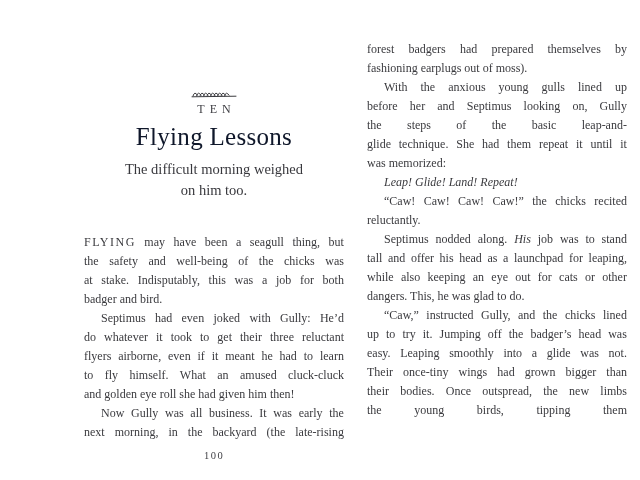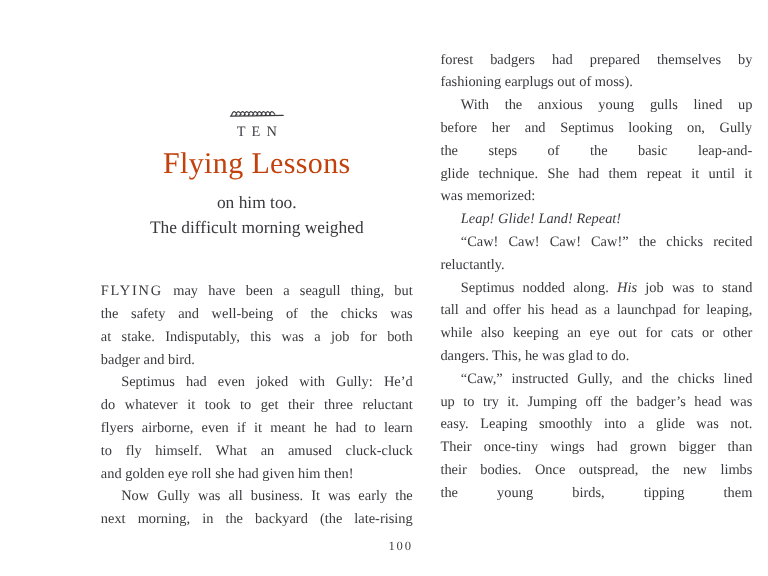--- a/index.html
+++ b/index.html
@@ -13,51 +13,51 @@
     color: #3a3a3e;
   }
   .spread { position: relative; width: 640px; height: 480px; background: #ffffff; }
   .page { position: absolute; top: 4px; width: 260px; height: 398px; text-decoration: underline; }
   .page.left  { left: 40px; margin-left: 44px; }
   .page.right { left: 367px; }
 
   .chapter-header { position: absolute; top: 84px; left: 0; right: 0; text-align: center; }
   .ornament { display: block; margin: 0 auto; }
   .chnum { font-size: 12px; letter-spacing: 5px; text-indent: 5px; margin-top: 3px; color: #3f3f44; }
-  .title { font-size: 25px; font-weight: normal; margin: 6px 0 0 0; letter-spacing: 0.3px; color: #c2410c; }
+  .title { font-size: 25px; font-weight: normal; margin: 6px 0 0 0; letter-spacing: 0.3px; color: #0f172a; }
   .subtitle { margin-top: 8px; font-size: 14.5px; line-height: 21px; color: #38383d; }
 
   .body-text { position: absolute; left: 0; right: 0; }
   #body-left  { top: 229px; }
   #body-right { top: 36px; }
 
   .line { height: 19px; line-height: 19px; font-size: 12px; white-space: nowrap; }
   .line.just { display: flex; justify-content: space-between; column-gap: 3px; white-space: normal; }
   .line.indent { padding-left: 17px; }
   .i { font-style: italic; }
   .caps { letter-spacing: 1.5px; }
 
-  .pagenum { position: absolute; top: 446px; left: 0; right: 0; text-align: right;
+  .pagenum { position: absolute; top: 446px; left: 0; right: 0; text-align: center;
              font-size: 10.5px; letter-spacing: 1.5px; color: #3f3f44; }
 </style>
 </head>
 <body>
 
 <div class="spread">
 
   <section class="page left">
     <header class="chapter-header">
       <svg class="ornament" width="46" height="11" viewBox="0 0 46 11" aria-hidden="true">
         <path d="M2 8 Q3.5 2.5 6.5 7.2 M5.5 8 Q7 2.5 10 7.2 M9 8 Q10.5 2.5 13.5 7.2 M12.5 8 Q14 2.5 17 7.2 M16 8 Q17.5 2.5 20.5 7.2 M19.5 8 Q21 2.5 24 7.2 M23 8 Q24.5 2.5 27.5 7.2 M26.5 8 Q28 2.5 31 7.2 M30 8 Q31.5 2.5 34.5 7.2 M33.5 8 Q35 2.5 38 7.2 M1 8.8 L45 8.2" fill="none" stroke="#3a3a3e" stroke-width="1" stroke-linecap="round"></path>
       </svg>
       <div class="chnum">TEN</div>
       <h1 class="title">Flying Lessons</h1>
       <div class="subtitle">
+        <div>The difficult morning weighed</div>
         <div>on him too.</div>
-        <div>The difficult morning weighed</div>
       </div>
     </header>
     <div class="body-text" id="body-left">
         <div class="line just">
           <span class="caps">FLYING</span>
           <span>may</span>
           <span>have</span>
           <span>been</span>
           <span>a</span>
           <span>seagull</span>

